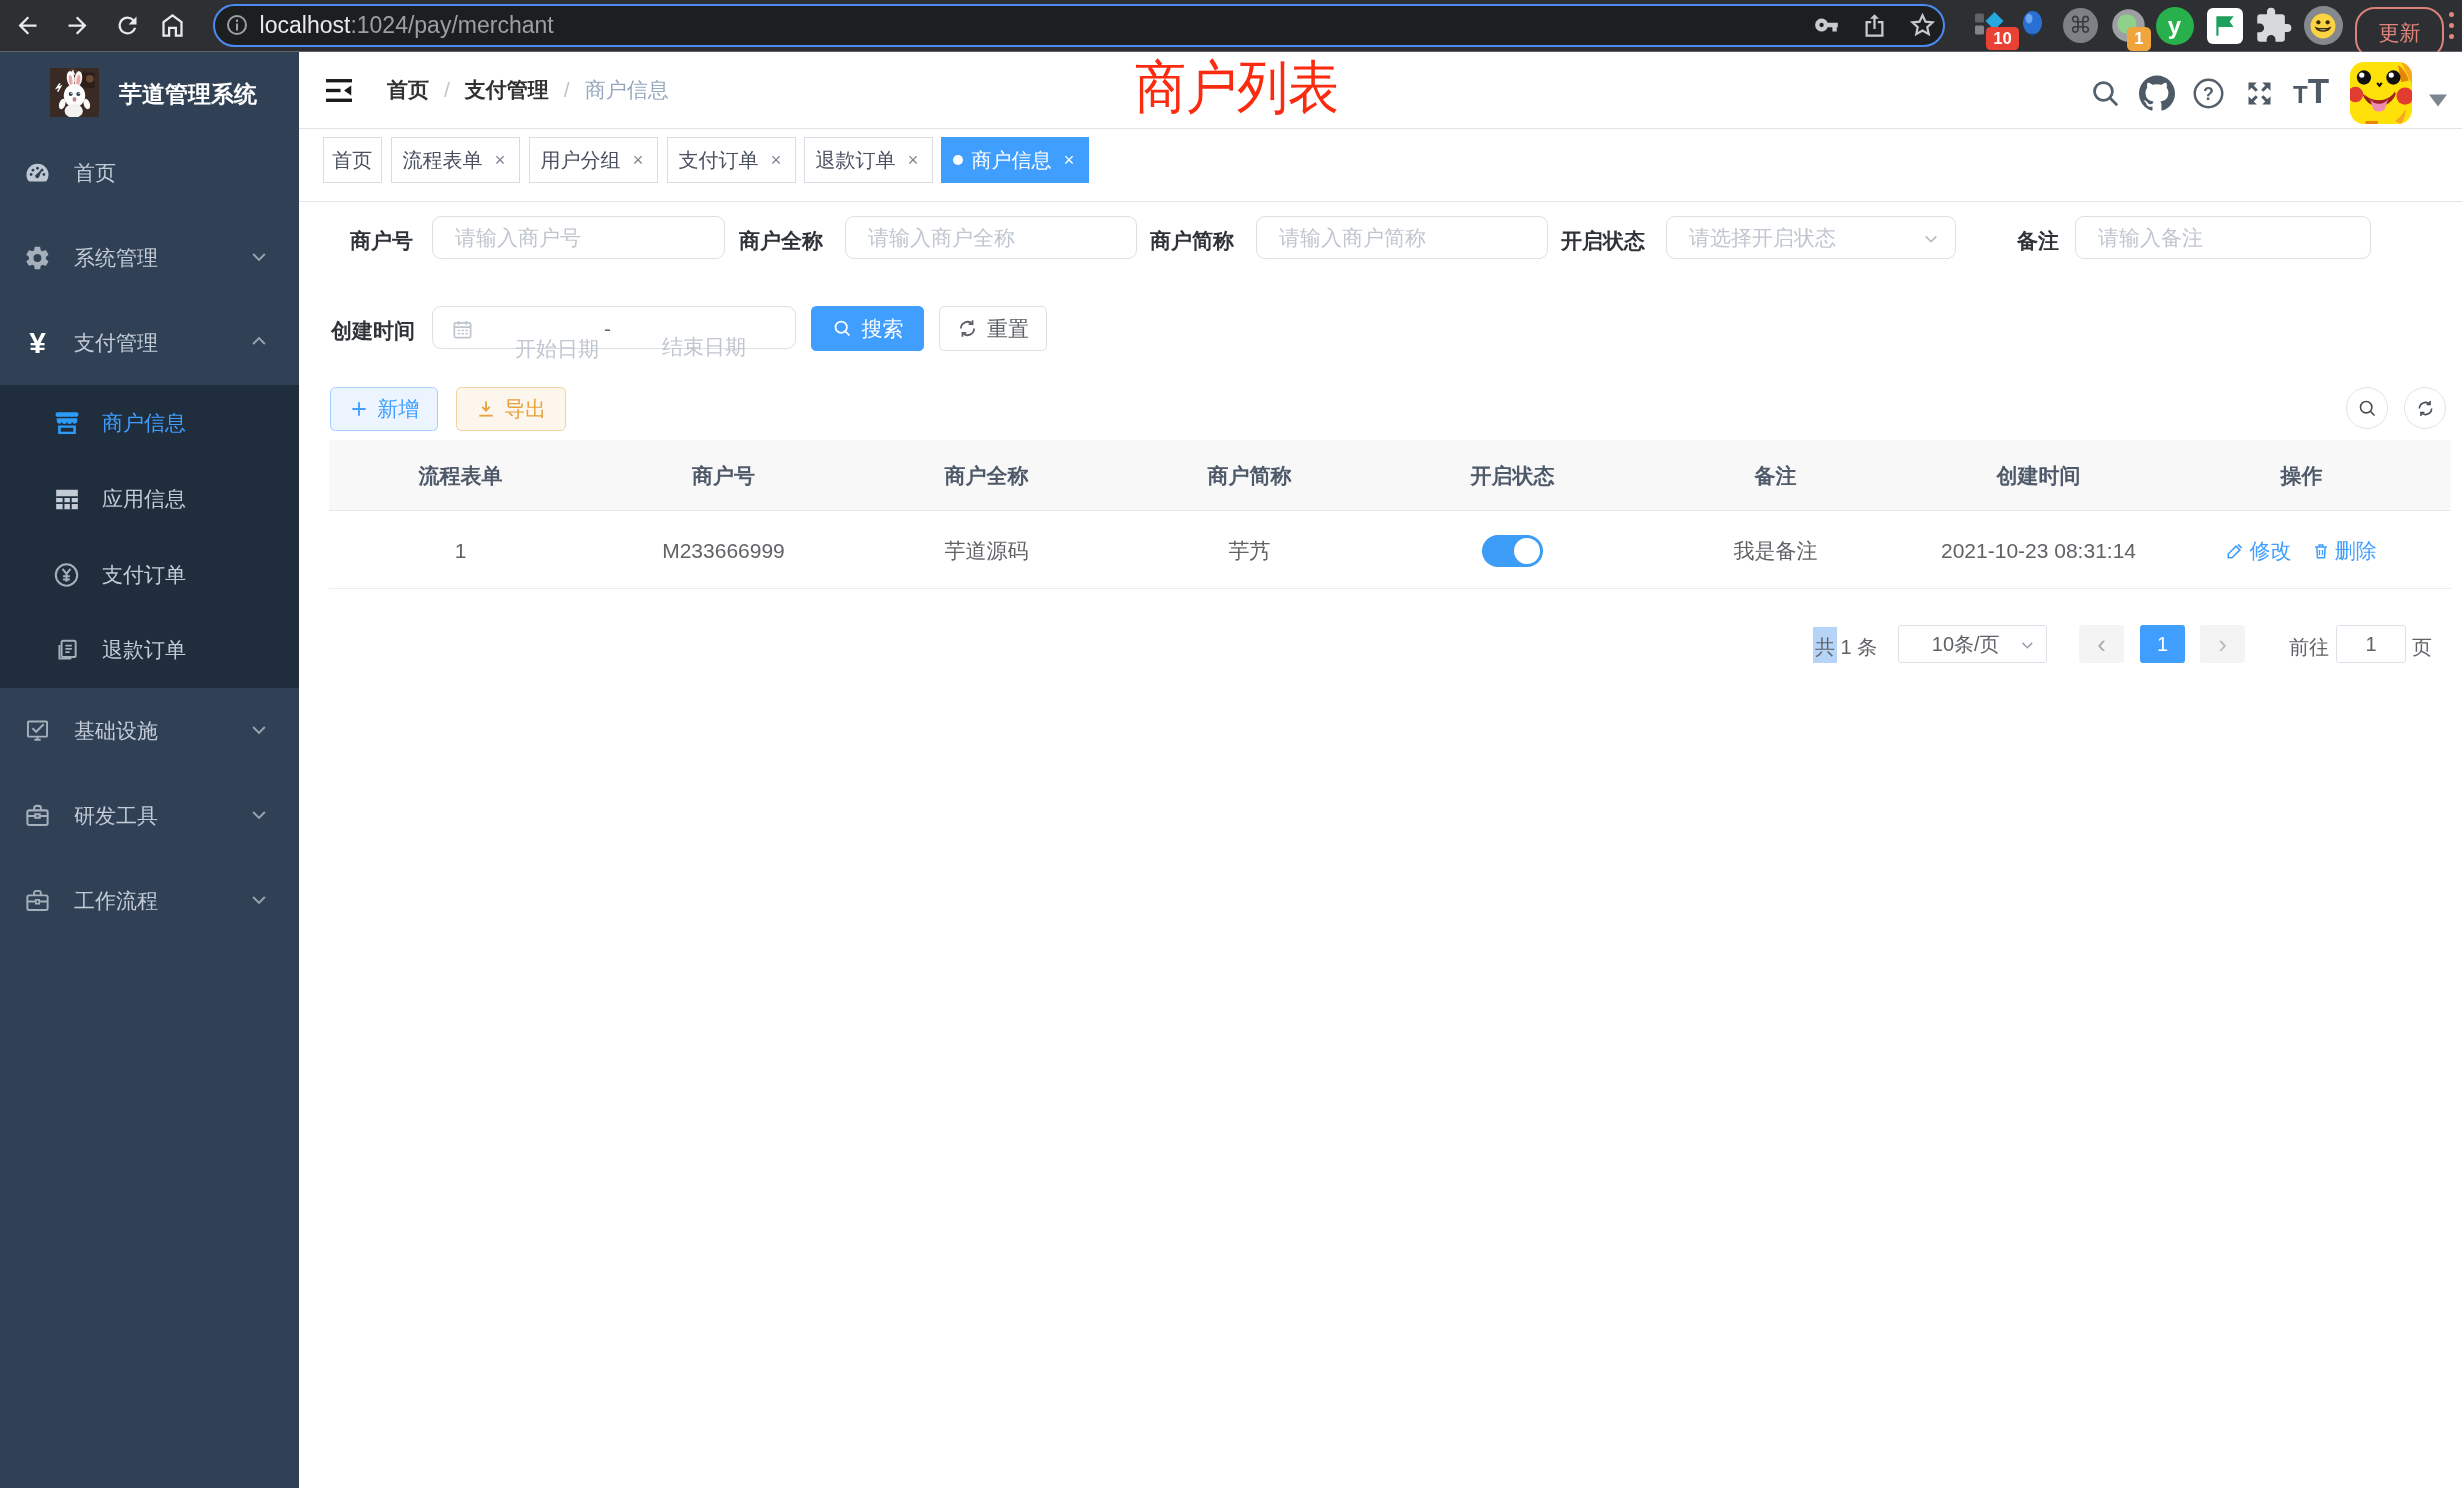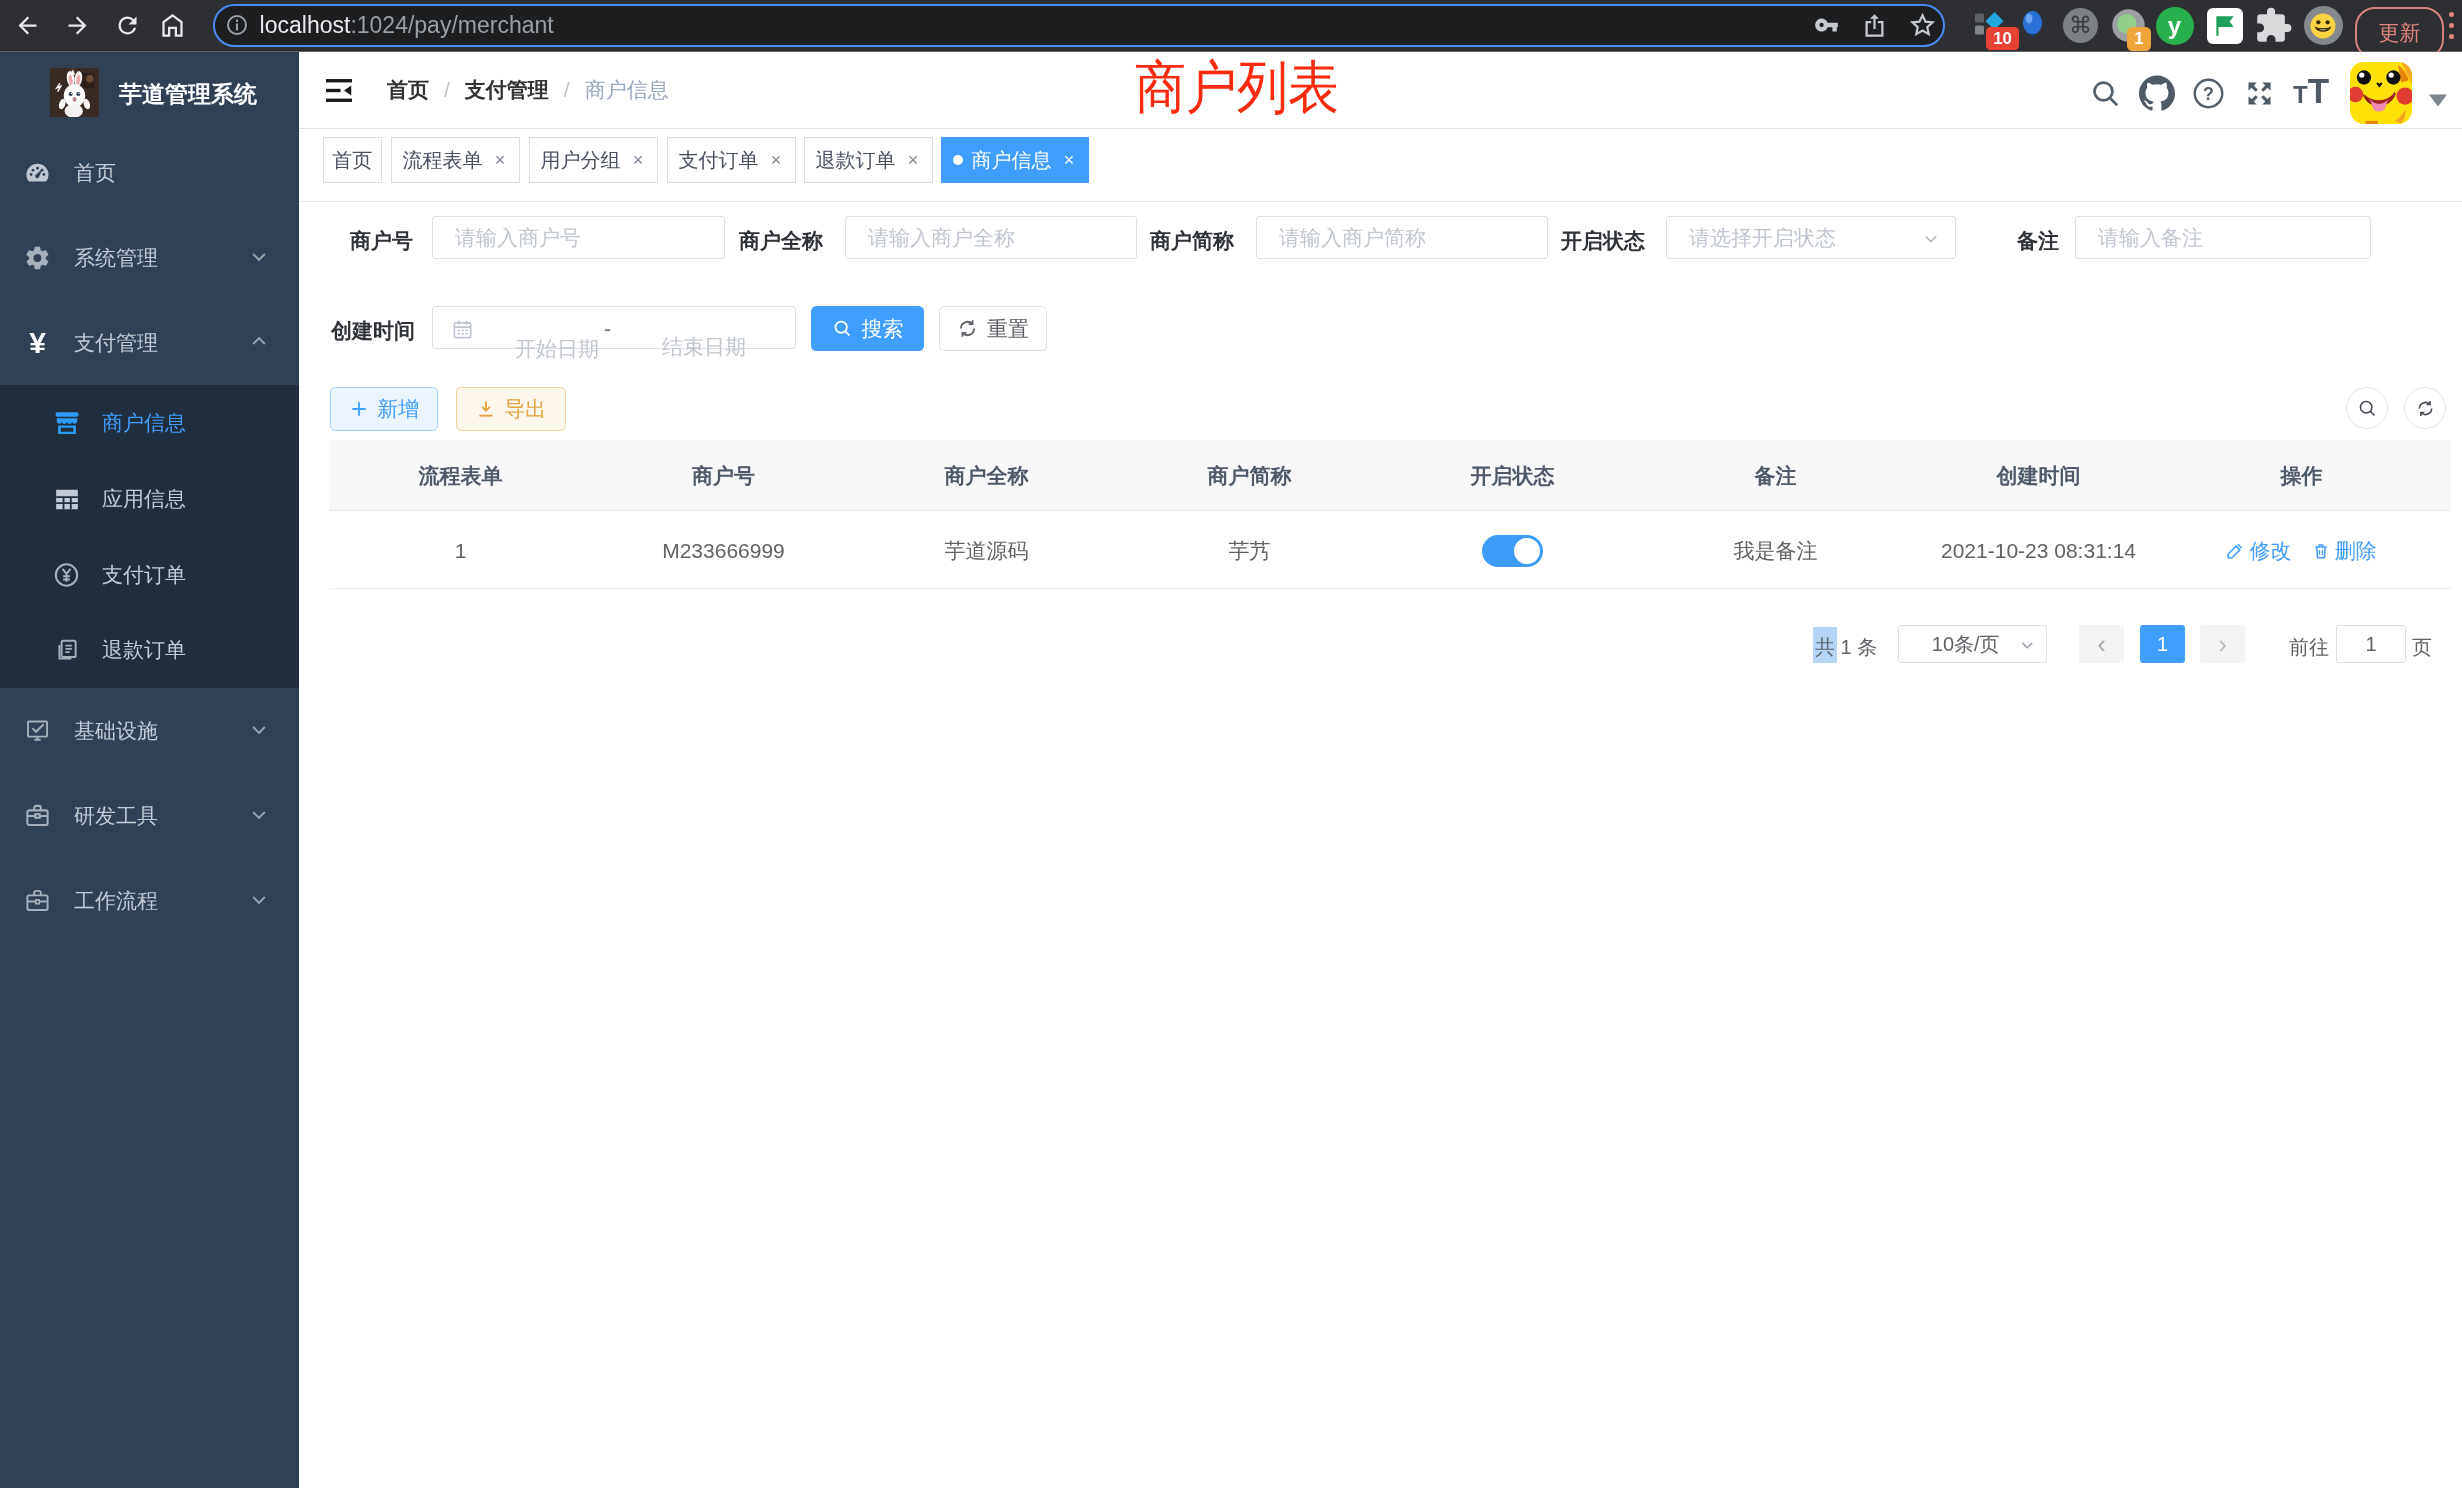--- a/index.html
+++ b/index.html
@@ -33,21 +33,21 @@
 #redtitle { position:absolute; left:1135px; top:53px; font-size:51px; line-height:1.2; color:#fb2b10; font-weight:400; white-space:nowrap; transform:scaleY(1.13); transform-origin:left top; }
 
 #tags { position:absolute; left:299px; top:128px; width:2164px; height:74px; background:#fff; border-top:1.5px solid #dfe3e8; border-bottom:1.5px solid #e2e5ea; }
 .tag { position:absolute; top:8.3px; height:46px; border:1.5px solid #d8dce5; background:#fff; display:flex; align-items:center; font-size:20px; color:#495060; padding:0 10.6px; white-space:nowrap; }
 .tag .x { margin-left:8.3px; color:#7d8595; font-size:18px; width:18px; text-align:center;}
 .tag.active { background:#409eff; border-color:#409eff; color:#fff; }
 .tag.active .x { color:#fff; }
 .tag .dot { width:10px; height:10px; border-radius:50%; background:#fff; margin-right:9px; }
 
 .flabel { position:absolute; font-size:21px; font-weight:700; color:#2f3338; white-space:nowrap; }
-.finput { position:absolute; height:43px; border:1.5px solid #dcdfe6; border-radius:3px; background:#fff; display:flex; align-items:center; }
+.finput { position:absolute; height:43px; border:1.5px solid #dcdfe6; border-radius:9px; background:#fff; display:flex; align-items:center; }
 .finput .ph { font-size:21px; color:#c0c6cf; margin-left:22px; white-space:nowrap;}
 
 .btn { position:absolute; display:flex; align-items:center; justify-content:center; border-radius:5.3px; font-size:21px; white-space:nowrap; }
 
 #thead { position:absolute; left:329px; top:440px; width:2122px; height:71px; background:#f8f8f9; border-bottom:1.5px solid #e6e8eb; }
 .th { position:absolute; top:0; height:71px; display:flex; align-items:center; justify-content:center; font-size:21px; font-weight:700; color:#4e5969; }
 #trow { position:absolute; left:329px; top:512px; width:2122px; height:77px; background:#fff; border-bottom:1.5px solid #e9edf2; }
 .td { position:absolute; top:0; height:77px; display:flex; align-items:center; justify-content:center; font-size:21px; color:#606266; }
 
 .pgbtn { position:absolute; top:625px; height:38px; border-radius:3px; display:flex; align-items:center; justify-content:center; }

